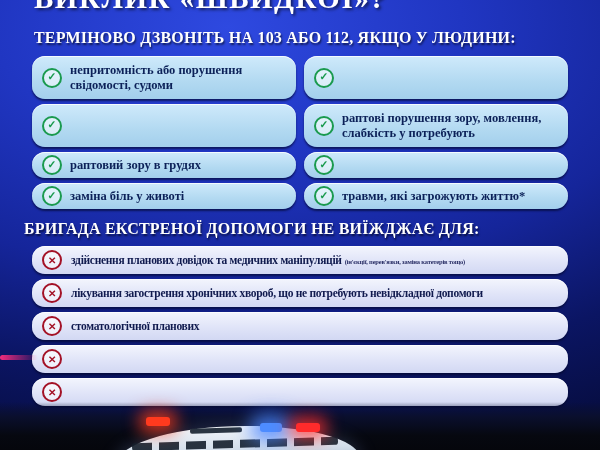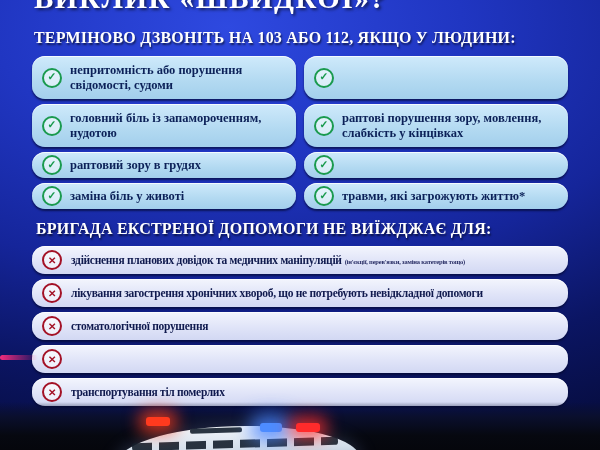--- a/index.html
+++ b/index.html
@@ -13,21 +13,21 @@
   .top-title{
     position:absolute;top:-18px;left:34px;
     font-size:29px;font-weight:bold;color:#ffffff;letter-spacing:1.5px;
     text-shadow:2px 2px 3px rgba(0,0,0,.55);white-space:nowrap;
   }
   .sec-heading{
     position:absolute;left:34px;color:#ffffff;font-weight:bold;font-size:16px;
     letter-spacing:.2px;text-shadow:1px 2px 2px rgba(0,0,0,.6);white-space:nowrap;
   }
   .h1{top:29px;}
-  .h2{top:220px;left:36px;}
+  .h2{top:220px;left:24px;}
 
   
   .check-grid{
     position:absolute;top:56px;left:32px;width:536px;
     display:grid;grid-template-columns:1fr 1fr;grid-template-rows:43px 43px 26px 26px;
     grid-auto-flow:column;gap:5px 8px;
   }
   .cap{
     display:flex;align-items:center;gap:8px;padding:0 8px 0 10px;
     border-radius:13px;box-sizing:border-box;
@@ -110,36 +110,35 @@
 
   <div class="sec-heading h1">ТЕРМІНОВО ДЗВОНІТЬ НА 103 АБО 112, ЯКЩО У ЛЮДИНИ:</div>
 
   <div class="check-grid">
     <div class="cap check">
       <span class="ic check-ic">✓</span>
       <span>непритомність або порушення свідомості, судоми</span>
     </div>
     <div class="cap check">
       <span class="ic check-ic">✓</span>
-      <span>головний біль із запамороченням, нудотою</span>
     </div>
     <div class="cap check">
       <span class="ic check-ic">✓</span>
       <span>раптовий зору в грудях</span>
     </div>
     <div class="cap check">
       <span class="ic check-ic">✓</span>
       <span>заміна біль у животі</span>
     </div>
     <div class="cap check">
       <span class="ic check-ic">✓</span>
     </div>
     <div class="cap check">
       <span class="ic check-ic">✓</span>
-      <span>раптові порушення зору, мовлення, слабкість у кінцівках</span>
+      <span>раптові порушення зору, мовлення, слабкість у потребують</span>
     </div>
     <div class="cap check">
       <span class="ic check-ic">✓</span>
     </div>
     <div class="cap check">
       <span class="ic check-ic">✓</span>
       <span>травми, які загрожують життю*</span>
     </div>
   </div>
 
@@ -149,28 +148,27 @@
     <div class="cap xcap">
       <span class="ic cross-ic">✕</span>
       <span><span>здійснення планових довідок та медичних маніпуляцій</span><span class="note">(ін'єкції, перев'язки, заміна катетерів тощо)</span></span>
     </div>
     <div class="cap xcap">
       <span class="ic cross-ic">✕</span>
       <span>лікування загострення хронічних хвороб, що не потребують невідкладної допомоги</span>
     </div>
     <div class="cap xcap">
       <span class="ic cross-ic">✕</span>
-      <span>стоматологічної порушення</span>
+      <span>стоматологічної планових</span>
     </div>
     <div class="cap xcap">
       <span class="ic cross-ic">✕</span>
     </div>
     <div class="cap xcap">
       <span class="ic cross-ic">✕</span>
-      <span>транспортування тіл померлих</span>
     </div>
   </div>
 
   <div class="pink-streak"></div>
 
   <div class="photo">
     
   </div>
   <div class="van"></div>
   <div class="roof-vent"></div>

